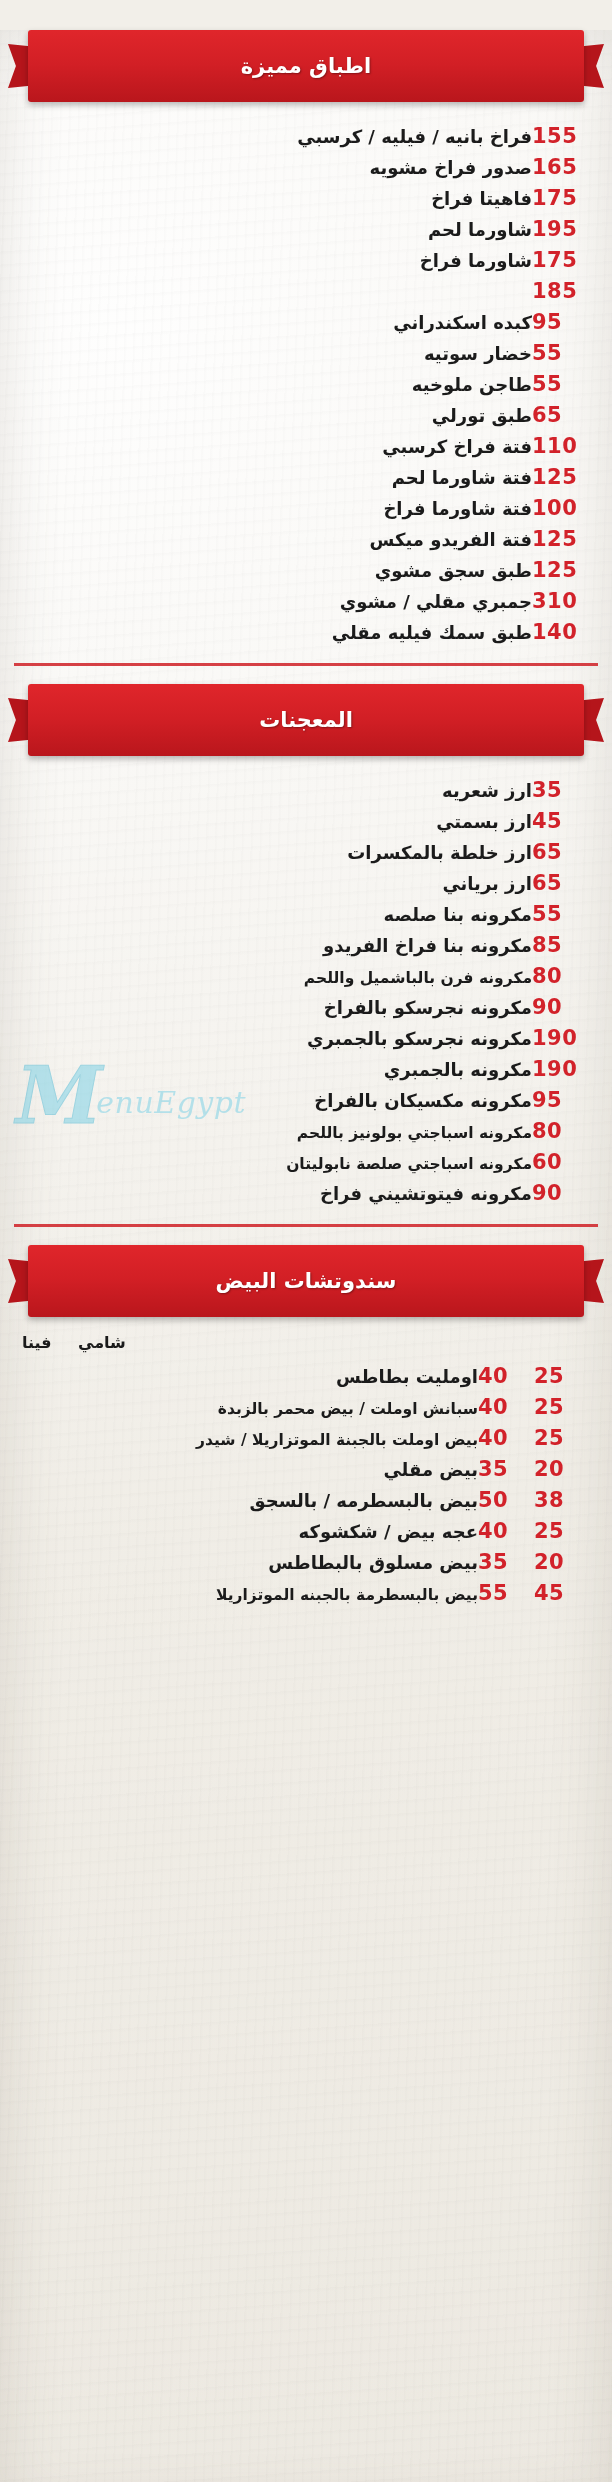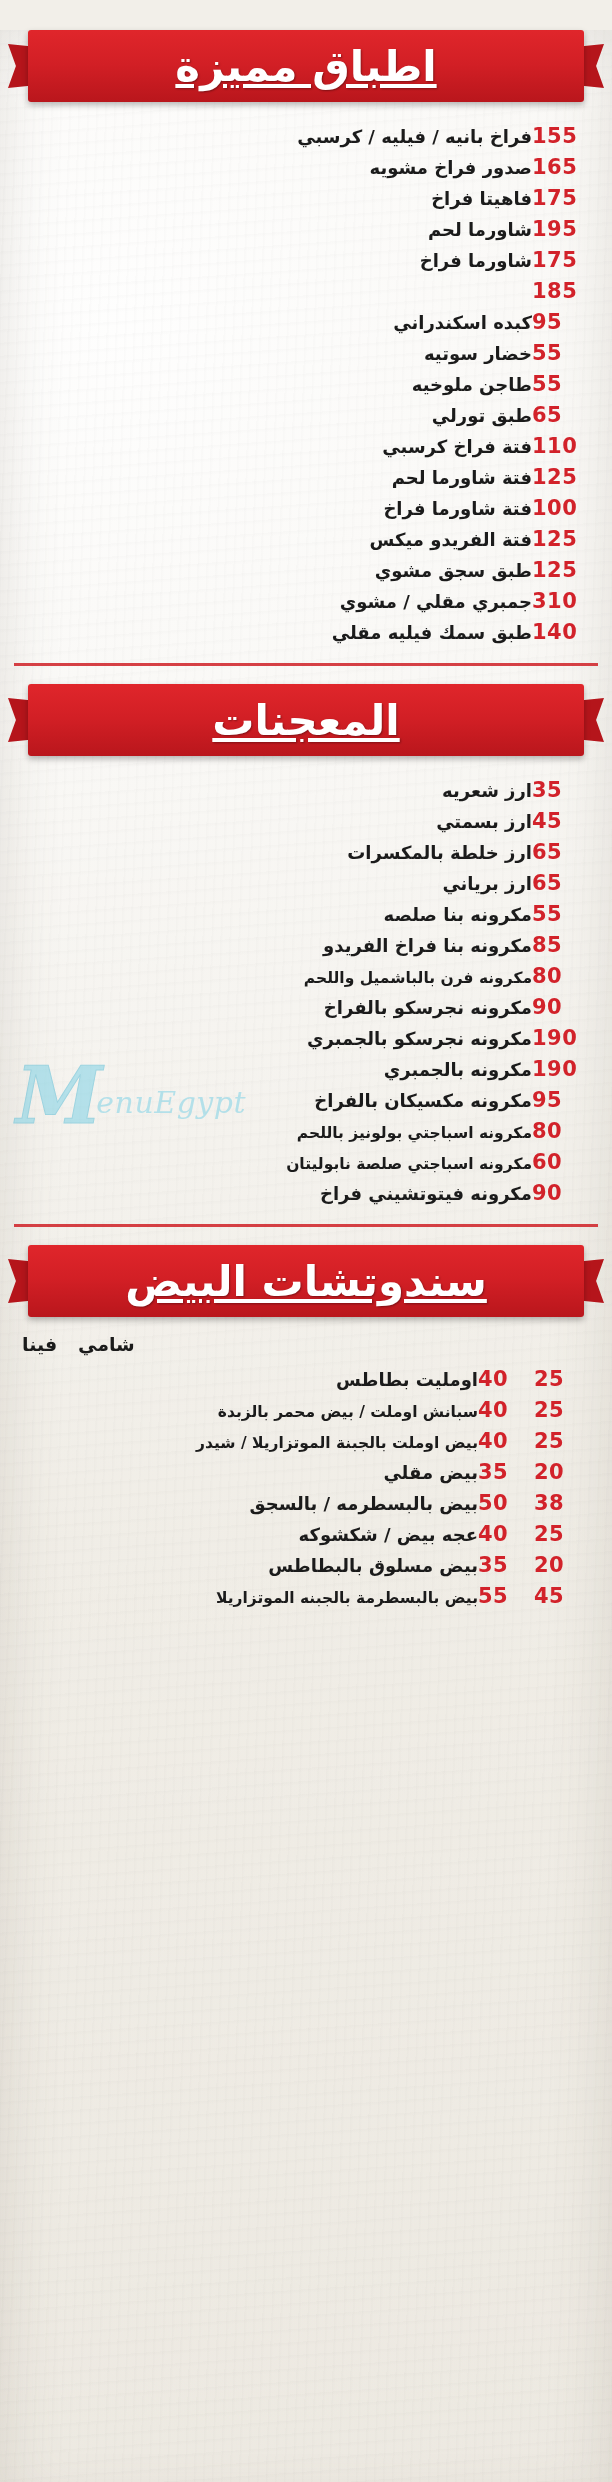--- a/index.html
+++ b/index.html
@@ -77,26 +77,25 @@
     background: linear-gradient(180deg, #e0262b 0%, #d21f25 48%, #b9161c 100%);
     border-radius: 3px;
     box-shadow: 0 3px 6px rgba(0,0,0,0.28);
     display: flex;
     align-items: center;
     justify-content: center;
     z-index: 2;
   }
   .banner-title {
     color: #ffffff;
-    font-size: 42px;
+    font-size: 21px;
     font-weight: bold;
     letter-spacing: 0.5px;
     text-shadow: 1px 1px 2px rgba(0,0,0,0.35);
     white-space: nowrap;
-    text-decoration: underline;
   }
 
   
   .rule {
     height: 3px;
     margin: 10px 14px 0 14px;
     background: #cf2026;
     opacity: 0.85;
     z-index: 4;
     position: relative;
@@ -149,21 +148,21 @@
     position: relative;
     z-index: 4;
     display: flex;
     justify-content: flex-start;
     padding: 6px 22px 0 22px;
     direction: ltr;
   }
   .col-heads .ch {
     min-width: 56px;
     text-align: left;
-    font-size: 19px;
+    font-size: 16px;
     font-weight: bold;
     color: #1b1b1b;
   }
   .col-heads .spacer { flex: 1; }
 
   
   .watermark {
     position: absolute;
     left: 16px;
     top: 1035px;

